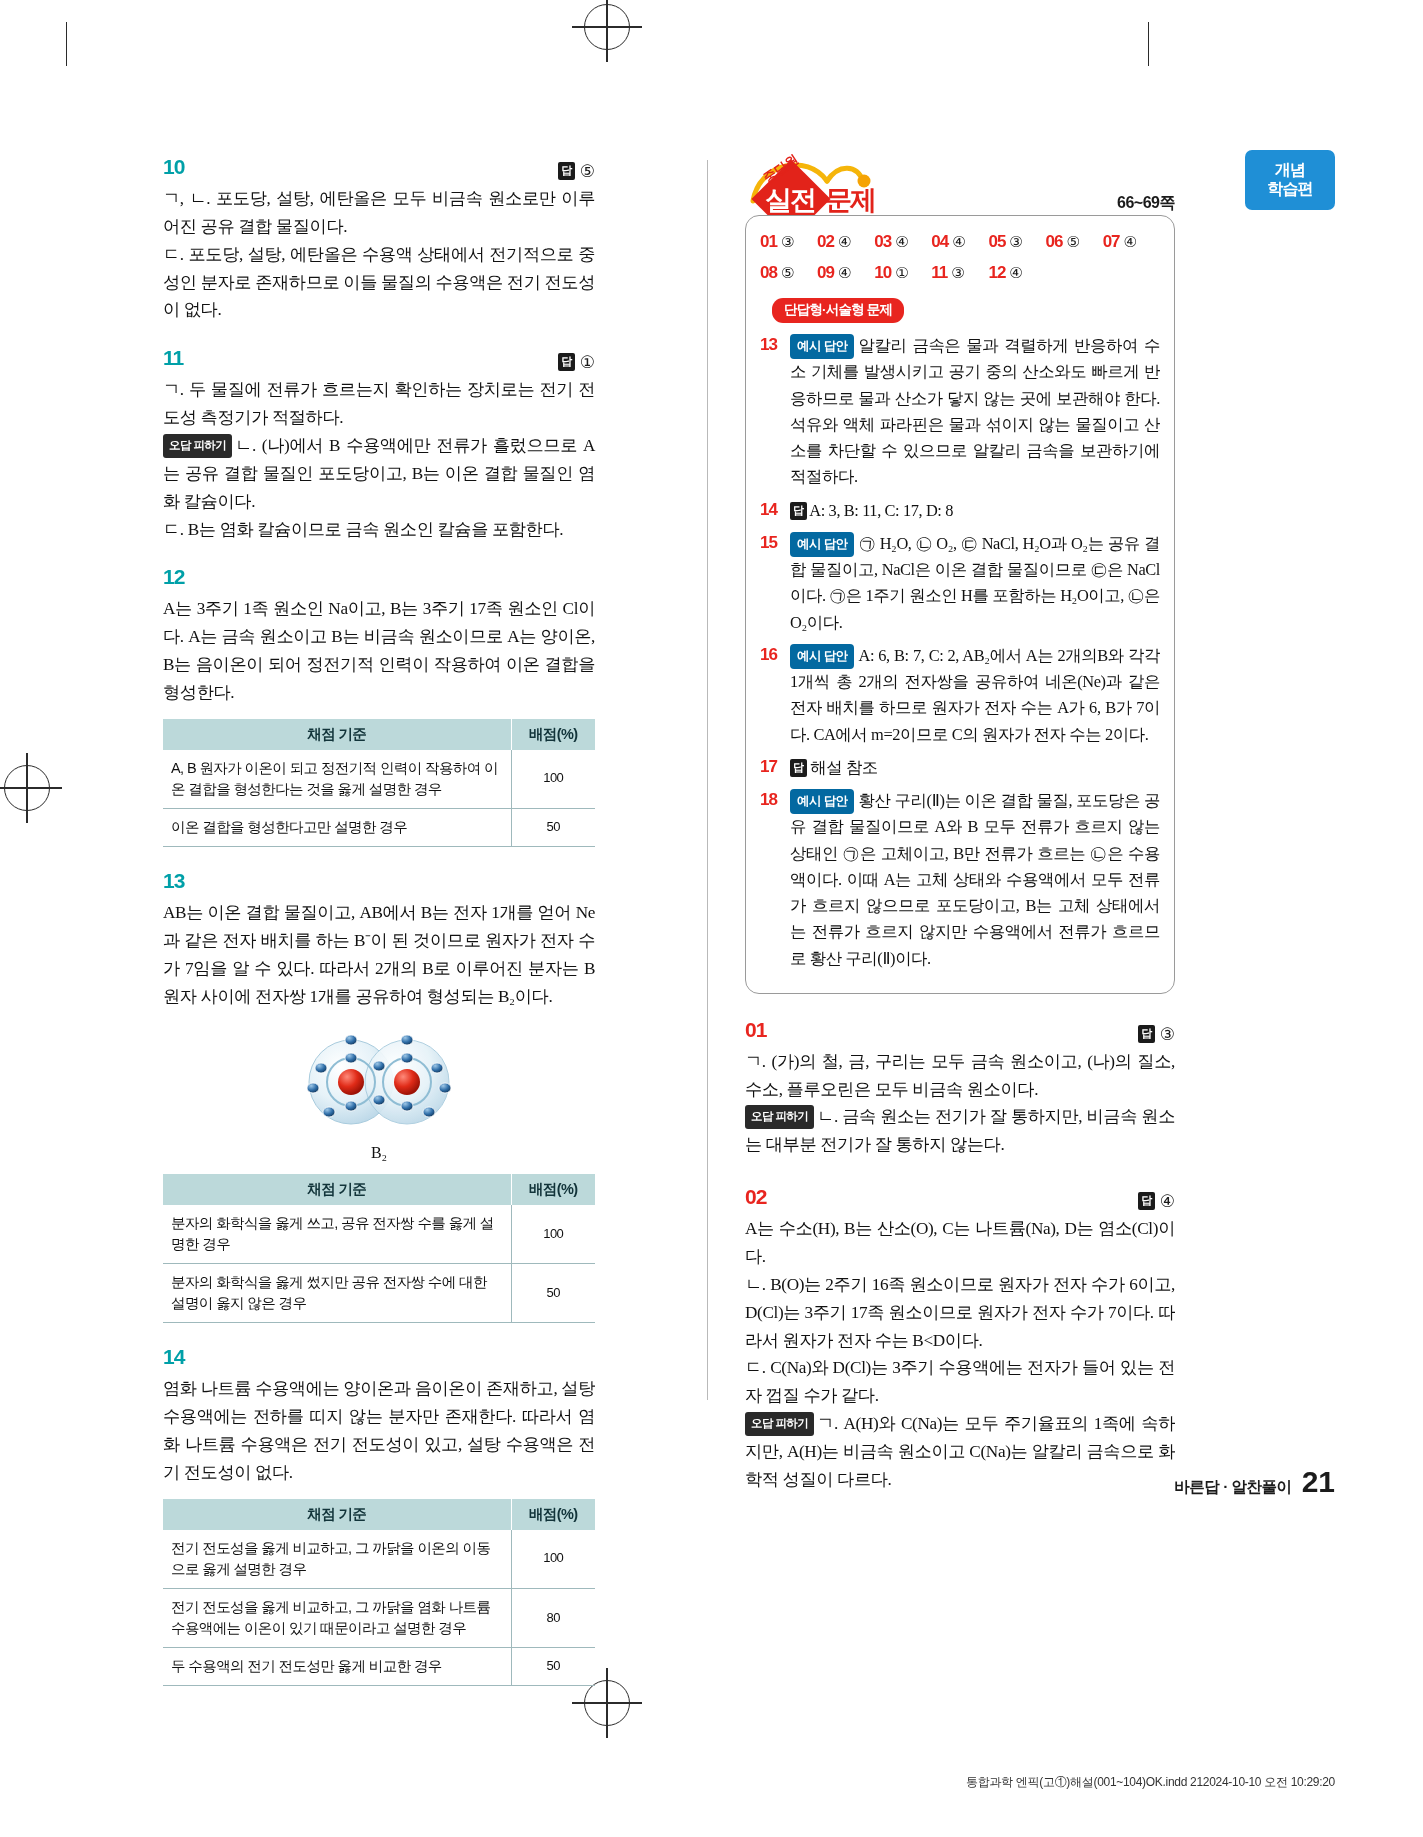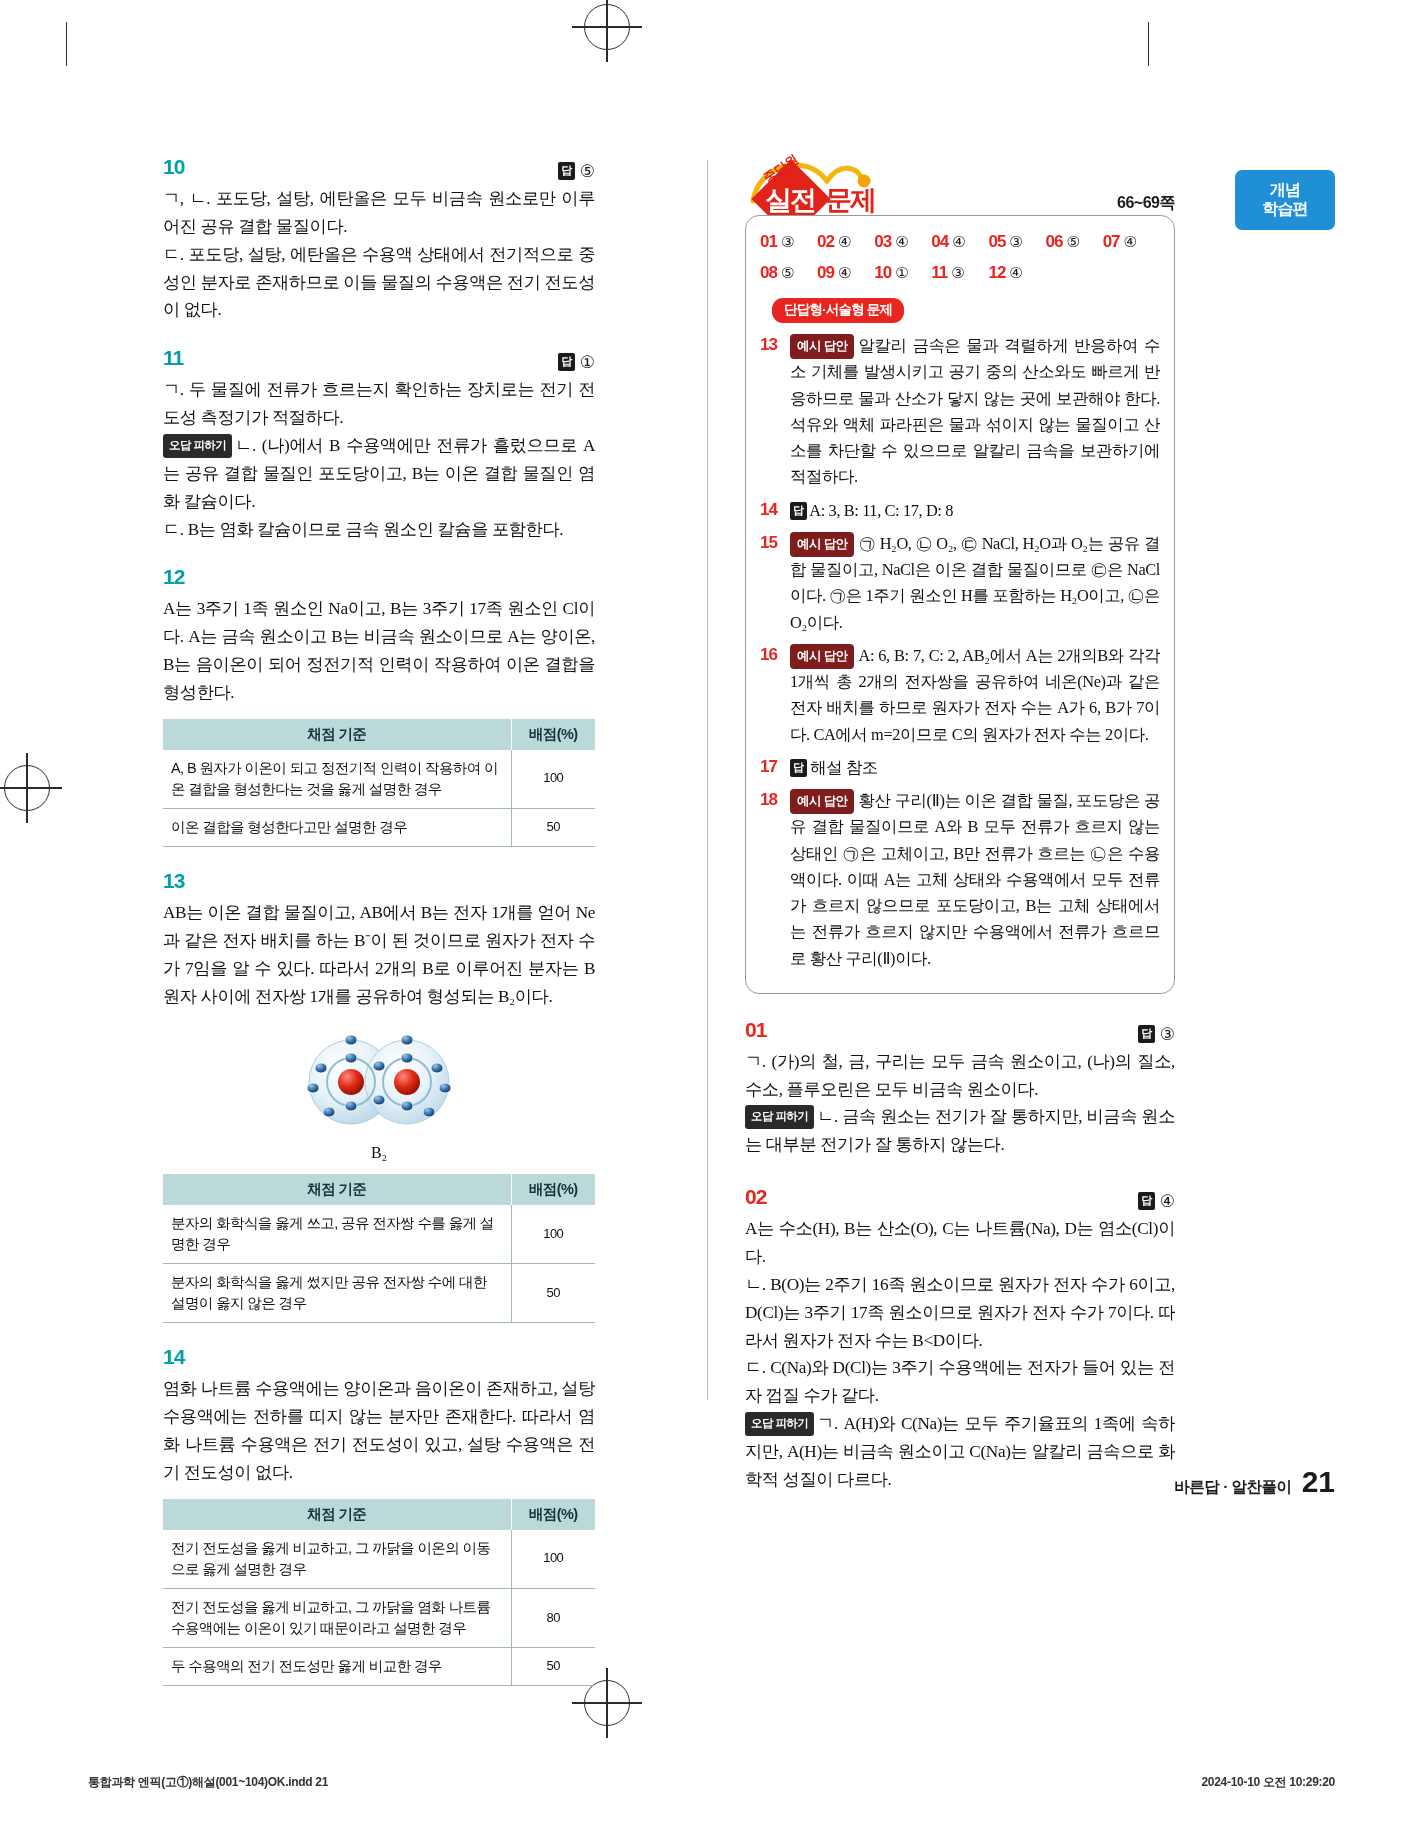--- a/index.html
+++ b/index.html
@@ -71,21 +71,21 @@
     display:inline-block;
     background:#2a2a2a; color:#ffffff;
     font-family:"Liberation Sans", sans-serif;
     font-size:11.5px; font-weight:bold;
     padding:2px 6px 3px 6px; border-radius:3px;
     letter-spacing:-0.6px; vertical-align:2px;
     margin-right:3px;
   }
   .tag-yesi {
     display:inline-block;
-    background:#7f1d1d; color:#ffffff;
+    background:#0369a1; color:#ffffff;
     font-family:"Liberation Sans", sans-serif;
     font-size:12.5px; font-weight:bold;
     padding:2px 7px 3px 7px; border-radius:4px;
     letter-spacing:-0.6px; vertical-align:1px;
     margin-right:4px;
   }
 
   
   table.score {
     width:100%; border-collapse:collapse; margin:12px 0 4px 0;
@@ -164,49 +164,48 @@
   }
   .sa-body {
     flex:1; font-size:16.4px; line-height:1.6; color:#111;
     text-align:justify; letter-spacing:-0.4px;
   }
   .sa-body .dap { vertical-align:2px; }
 
   
   .corner-tab {
     position:absolute; right:88px; top:150px;
-    width:100px; height:60px;
+    width:90px; height:60px;
     background:#1f8fd6; border-radius:7px;
     color:#fff; font-family:"Liberation Sans", sans-serif;
     font-size:16px; font-weight:bold; line-height:1.18;
     display:flex; flex-direction:column;
     align-items:center; justify-content:center;
     letter-spacing:-0.8px;
-    margin-top:20px;
   }
 
   
   .footer-pagenum {
     position:absolute; right:88px; bottom:338px;
     display:flex; align-items:baseline; gap:10px;
   }
   .footer-pagenum .lbl {
     font-family:"Liberation Sans", sans-serif;
     font-size:15.5px; font-weight:bold; color:#1b1b1b;
     letter-spacing:-0.5px;
   }
   .footer-pagenum .num {
     font-family:"Liberation Sans", sans-serif;
     font-size:30px; font-weight:bold; color:#1b1b1b;text-align:center;
   }
   .footer-meta {
     position:absolute; bottom:46px; left:88px; right:88px;
-    display:flex; justify-content:space-between;
-    font-family:"Liberation Sans", sans-serif;
-    font-size:12px; color:#333; letter-spacing:-0.3px;font-weight:bold;
+    display:flex; justify-content:flex-end;
+    font-family:"Liberation Sans", sans-serif;
+    font-size:12px; color:#333; letter-spacing:-0.3px;
   }
 </style>
 </head>
 <body>
 
 <div class="page">
 
   <div class="crop" style="left:66px; top:22px; width:1.4px; height:44px;"></div>
   <div class="crop" style="left:1148px; top:22px; width:1.4px; height:44px;"></div>
 

